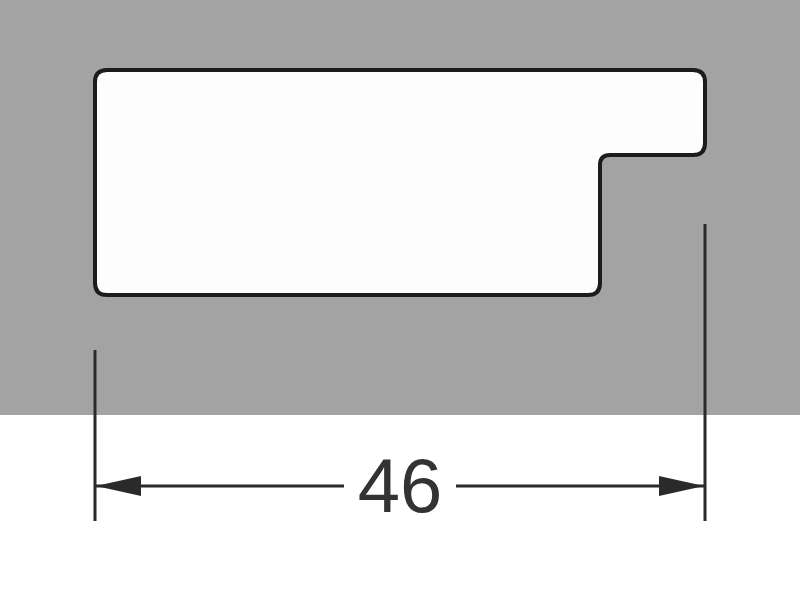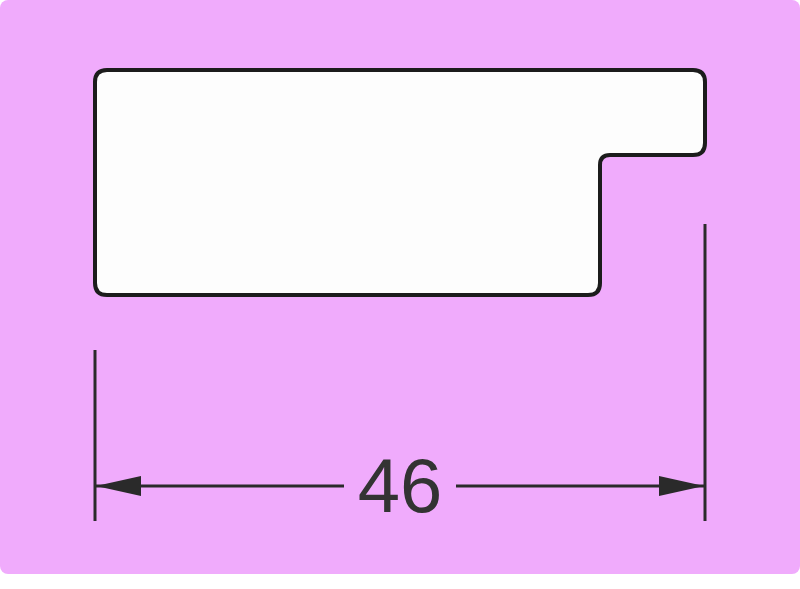--- a/index.html
+++ b/index.html
@@ -9,23 +9,22 @@
     }
     body {
       width: 800px;
       height: 589px;
       overflow: hidden;
       font-family: "Liberation Sans", sans-serif;
     }
     .canvas {
       position: relative;
       width: 800px;
-      height: 574px;
-      background: #f0abfc;
-      border-radius: 8px;
+      height: 415px;
+      background: #a3a3a3;
     }
     svg {
       display: block;
     }
     .dim-text {
       font-family: "Liberation Sans", sans-serif;
       font-size: 76px;
       font-weight: 400;
     }
   </style>

